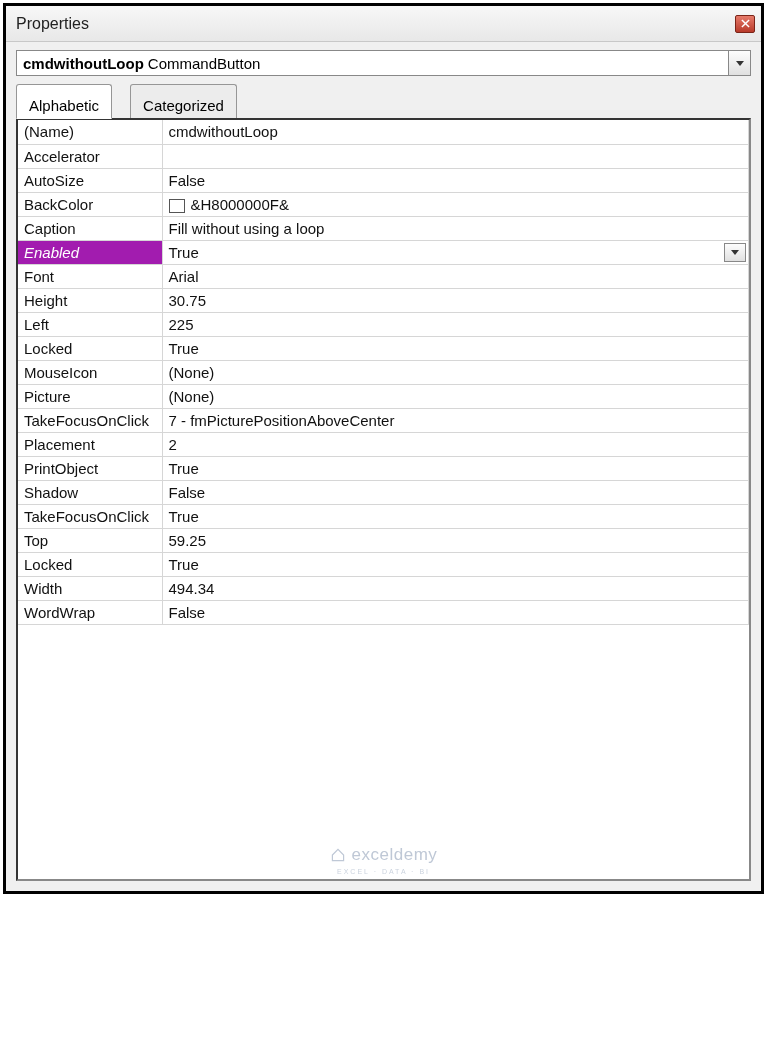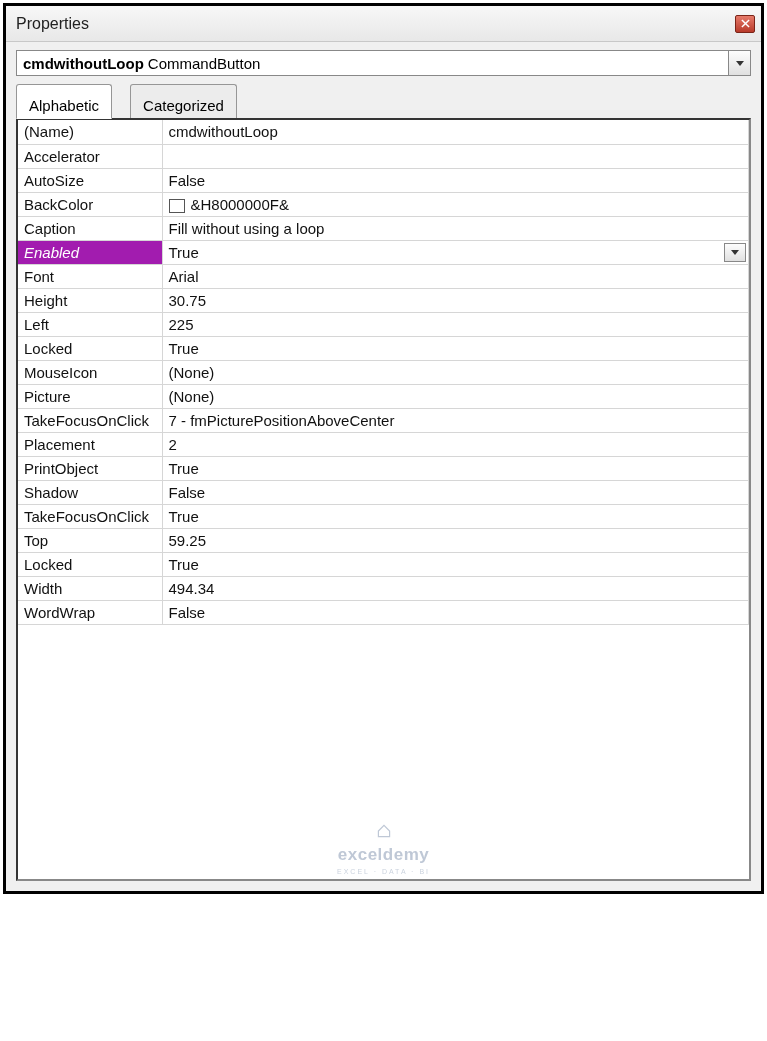--- a/index.html
+++ b/index.html
@@ -163,28 +163,27 @@
   }
   .swatch.white { background: #fff; }
   .swatch.black { background: #000; }
   .watermark {
     position: absolute;
     bottom: 14px;
     left: 0; right: 0;
     text-align: center;
     color: #bfc8d6;
     font-size: 17px;
-    font-weight: 700;
+    font-weight: 400;
     letter-spacing: 0.5px;
     pointer-events: none;
     display: flex;
     align-items: center;
     justify-content: center;
     gap: 6px;
-    flex-direction: column;
   }
   .watermark-sub {
     position: absolute;
     bottom: 4px;
     left: 0; right: 0;
     text-align: center;
     color: #cbd3de;
     font-size: 7px;
     letter-spacing: 2px;
     pointer-events: none;

